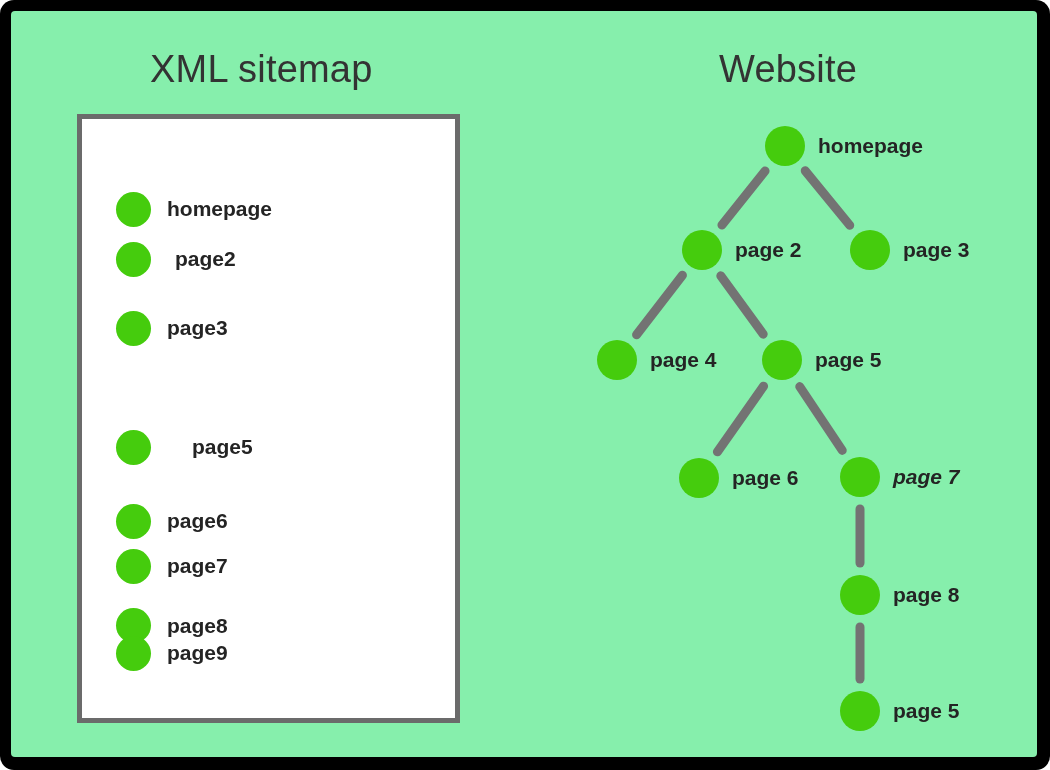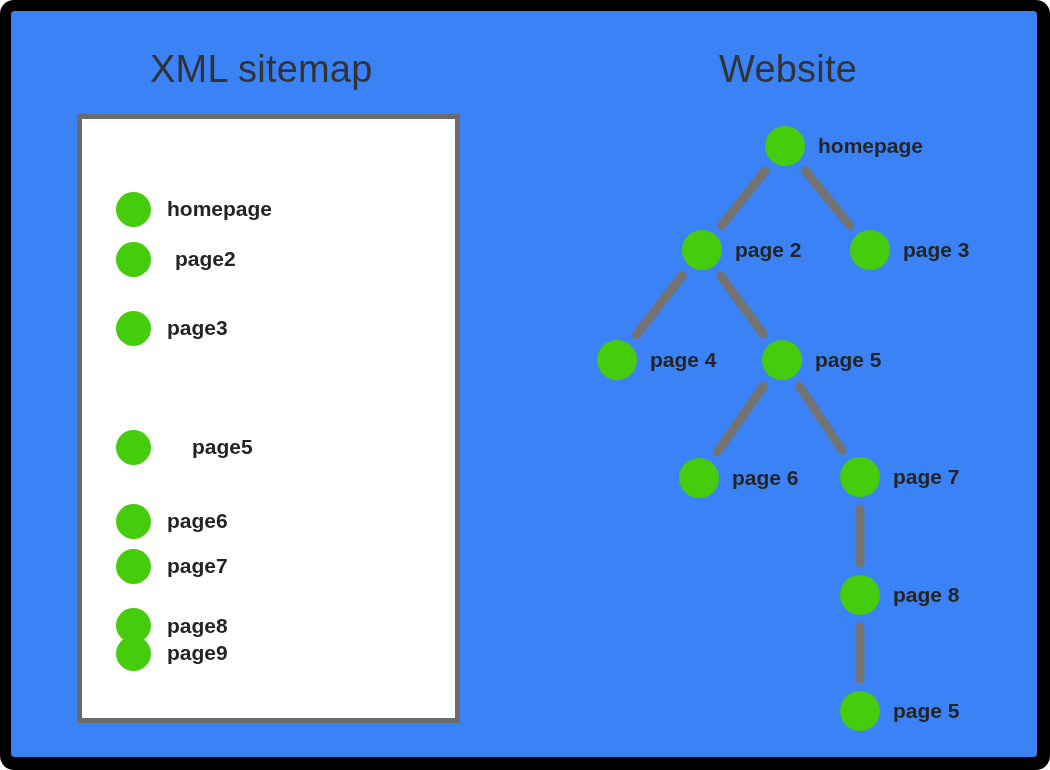--- a/index.html
+++ b/index.html
@@ -122,21 +122,21 @@
     font-size: 21px;
     font-weight: 700;
     color: #242424;
     white-space: nowrap;
   }
 </style>
 </head>
 <body>
 
 <div id="frame" style="background: rgb(0, 0, 0);">
-  <div id="canvas" style="background: #3b82f6;">
+  <div id="canvas" style="background: #86efac;">
 
     <div class="panel-title" id="title-left" style="color: rgb(51, 51, 51);">XML sitemap</div>
 
     <div class="panel-title" id="title-right" style="color: rgb(51, 51, 51);">Website</div>
 
     <div id="sitemap-box" style="border-color: rgb(107, 107, 107);">
       <div id="sitemap-list">
           <div class="list-item" style="top: 72px;">
             <span class="list-dot" style="background: rgb(69, 204, 13);"></span>
             <span class="list-label" style="color: rgb(36, 36, 36);">homepage</span>
@@ -202,21 +202,21 @@
         <div class="tree-node" style="left: 751px; top: 329px; pointer-events: auto;">
           <span class="node-dot" style="background: rgb(69, 204, 13);"></span>
           <span class="node-label" style="color: rgb(36, 36, 36);">page 5</span>
         </div>
         <div class="tree-node" style="left: 668px; top: 447px; pointer-events: auto;">
           <span class="node-dot" style="background: rgb(69, 204, 13);"></span>
           <span class="node-label" style="color: rgb(36, 36, 36);">page 6</span>
         </div>
         <div class="tree-node" style="left: 829px; top: 446px; pointer-events: auto;">
           <span class="node-dot" style="background: rgb(69, 204, 13);"></span>
-          <span class="node-label" style="color: rgb(36, 36, 36);">page 7</span>
+          <span class="node-label" style="color: rgb(36, 36, 36); font-style: italic;">page 7</span>
         </div>
         <div class="tree-node" style="left: 829px; top: 564px; pointer-events: auto;">
           <span class="node-dot" style="background: rgb(69, 204, 13);"></span>
           <span class="node-label" style="color: rgb(36, 36, 36);">page 8</span>
         </div>
         <div class="tree-node" style="left: 829px; top: 680px; pointer-events: auto;">
           <span class="node-dot" style="background: rgb(69, 204, 13);"></span>
           <span class="node-label" style="color: rgb(36, 36, 36);">page 5</span>
         </div>
       </div>

